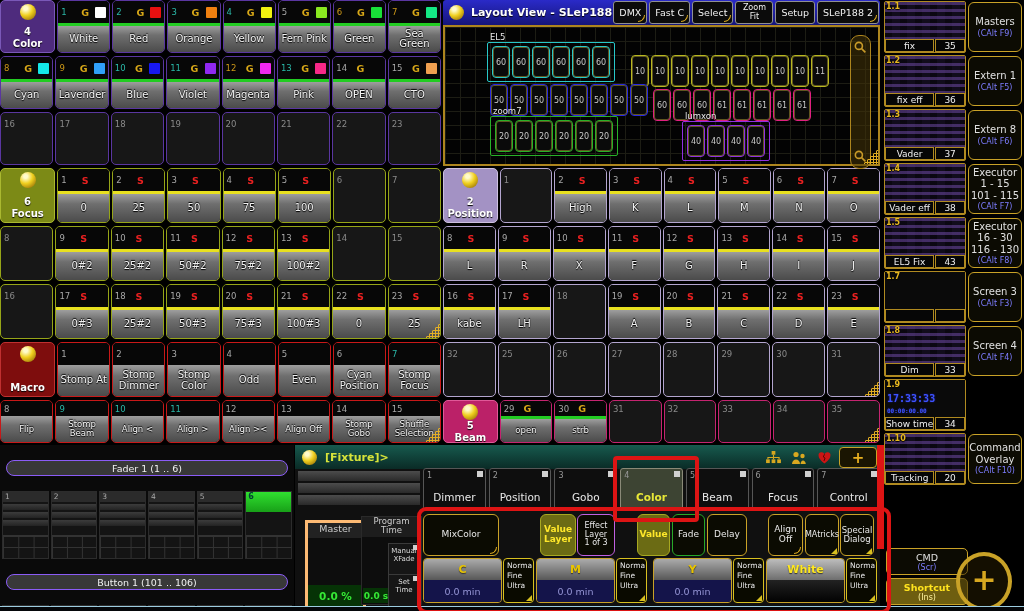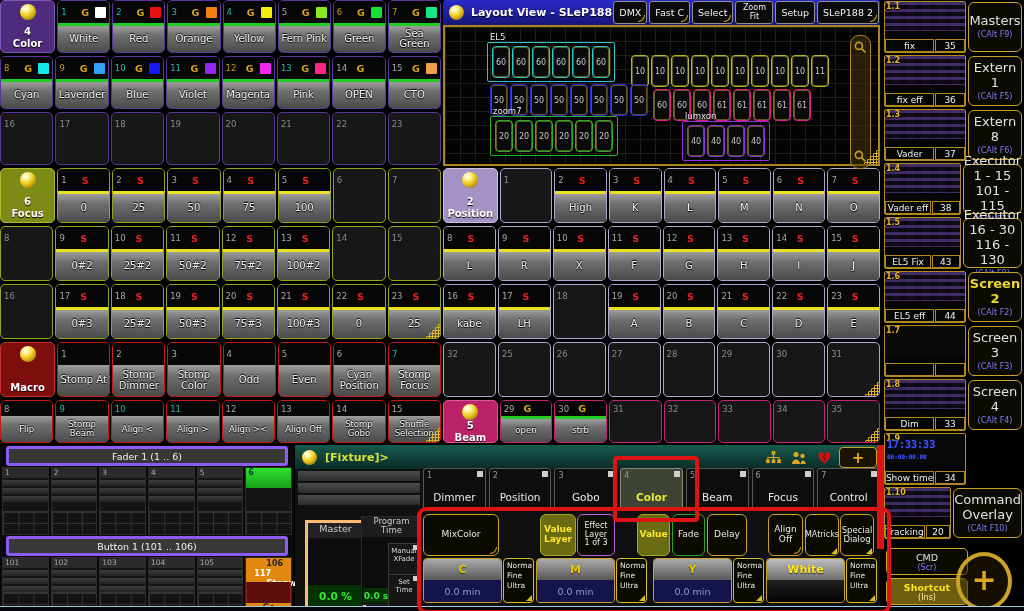--- a/index.html
+++ b/index.html
@@ -64,53 +64,53 @@
     background:#0a0a0a;box-shadow:inset 0 0 0 1px rgba(200,180,60,.45);
     display:flex;align-items:center;justify-content:center;font-size:8px;color:#c8c8c8;}
   .lv-label{position:absolute;font-size:8.5px;color:#e8e8e8;text-shadow:0 1px 1px #000;}
   #lv-zoomstrip{position:absolute;right:7px;top:8px;width:19px;height:122px;
     border:1.5px solid #ad851e;border-radius:9px;background:rgba(70,52,8,.55);
     display:flex;flex-direction:column;justify-content:space-between;align-items:center;padding:5px 0;}
   
   #sidebar{left:883px;top:0;width:141px;height:611px;background:#000;}
   .sb-row{display:flex;height:54px;margin-bottom:0;}
   .sb-thumb{width:80px;margin:1px;border:1px solid #b08a20;border-radius:2px;position:relative;
-    display:flex;flex-direction:column;background:#050505;gap:8px;}
+    display:flex;flex-direction:column;background:#050505;}
   .thumb-art{flex:1;position:relative;background:
     repeating-linear-gradient(180deg,rgba(138,92,205,.42) 0 3px,rgba(10,8,18,0) 3px 7px),
     repeating-linear-gradient(90deg,rgba(0,0,0,.4) 0 7px,transparent 7px 15px),#110c1c;}
   .thumb-art.blank{background:#0a0a0a;}
   .sb-page{position:absolute;top:0;left:1px;font-size:8px;font-weight:bold;color:#e8b820;
     text-shadow:0 1px 1px #000;z-index:2;}
   .tc{position:absolute;left:2px;bottom:2px;font-family:"DejaVu Sans Mono",monospace;
     font-size:10px;font-weight:bold;color:#3c52ff;text-shadow:0 0 2px #202080;z-index:2;}
   .tc small{font-size:6px;}
   .sb-lblbar{height:13px;display:flex;gap:1px;flex:none;}
   .sb-lname{flex:1.7;border:1px solid #b08a20;background:#060606;color:#f0f0f0;font-size:9px;
     display:flex;align-items:center;justify-content:center;overflow:hidden;white-space:nowrap;}
   .sb-lnum{flex:1;border:1px solid #b08a20;background:#060606;color:#f0f0f0;font-size:9px;
     display:flex;align-items:center;justify-content:center;}
   .sb-btn{flex:1;margin:2px 2px 2px 1px;border:1.5px solid #c9a227;border-radius:6px;background:#0c0b03;
     display:flex;flex-direction:column;align-items:center;justify-content:center;line-height:1.15;}
-  .sb-btn .bl{font-size:13px;color:#e0e0e0;text-align:center;}
+  .sb-btn .bl{font-size:10px;color:#e0e0e0;text-align:center;}
   .sb-btn .bl.yellow{color:#ecd92c;font-weight:bold;}
   .sb-btn .bk{font-size:8px;color:#7d7dff;margin-top:1px;}
   .sb-btn.ghost{border:none;background:transparent;}
   #sb-cmd{position:absolute;left:3px;top:548px;width:80px;height:25px;border:1.5px solid #c9a227;
     border-radius:5px;background:#0c0b03;display:flex;flex-direction:column;align-items:center;justify-content:center;}
   #sb-cmd .bl{font-size:9.5px;color:#e0e0e0;} #sb-cmd .bk{font-size:8px;color:#7d7dff;}
   #sb-shortcut{position:absolute;left:3px;top:578px;width:80px;height:25px;border:1.5px solid #c9a227;
     border-radius:5px;background:#6e5e10;display:flex;flex-direction:column;align-items:center;justify-content:center;}
   #sb-shortcut .bl{font-size:9.5px;color:#ffe31e;font-weight:bold;} #sb-shortcut .bk{font-size:8px;color:#fff3a0;}
   #sb-move{position:absolute;right:12px;top:552px;width:48px;height:48px;border:4px solid #c9a227;
     border-radius:50%;background:rgba(40,30,2,.5);display:flex;align-items:center;justify-content:center;
     color:#d8a820;font-size:30px;font-weight:bold;line-height:1;padding-bottom:3px;}
   
   #bottom-left{left:0;top:445px;width:294px;height:161px;background:#0a0a0a;}
-  .bl-header{margin:1px 6px;height:14px;border:3px solid #8b5cf6;border-radius:3px;background:#383838;
+  .bl-header{margin:15px 6px;height:14px;border:1px solid #8b5cf6;border-radius:8px;background:#383838;
     color:#f0f0f0;font-size:9.5px;display:flex;align-items:center;justify-content:center;}
   .wrow{display:flex;gap:2px;padding:0 2px;}
   #fader-row{height:68px;} #button-row{height:57px;}
   .widget{flex:1;background:#141414;border:1px solid #2c2c2c;display:flex;flex-direction:column;min-width:0;}
   .wtop{height:10px;background:#2b2b2b;font-size:7.5px;color:#aaa;padding:0 2px;flex:none;}
   .wbar{height:6px;margin-top:2px;background:linear-gradient(180deg,#3c3c3c,#232323);flex:none;}
   .wgrid{margin-top:auto;height:22px;flex:none;border-top:1px solid #333;
     background-image:linear-gradient(#333 1px,transparent 1px),linear-gradient(90deg,#333 1px,transparent 1px);
     background-size:34% 11px;}
   .wtop.green6{height:20px;background:linear-gradient(180deg,#30e030,#18a018);color:#043;font-weight:bold;font-size:8px;}
@@ -1249,35 +1249,20 @@
           </div>
           <div class="sb-btn">
             <div class="bl">Executor</div>
             <div class="bl">16 - 30</div>
             <div class="bl">116 - 130</div>
             <div class="bk">(CAlt F8)</div>
           </div>
         </div>
         <div class="sb-row">
           <div class="sb-thumb">
-            <div class="thumb-art">
-              <span class="sb-page">1.6</span>
-            </div>
-            <div class="sb-lblbar">
-              <div class="sb-lname">EL5 eff</div>
-              <div class="sb-lnum">44</div>
-            </div>
-          </div>
-          <div class="sb-btn">
-            <div class="bl yellow">Screen 2</div>
-            <div class="bk">(CAlt F2)</div>
-          </div>
-        </div>
-        <div class="sb-row">
-          <div class="sb-thumb">
             <div class="thumb-art blank">
               <span class="sb-page">1.7</span>
             </div>
             <div class="sb-lblbar">
               <div class="sb-lname"></div>
               <div class="sb-lnum"></div>
             </div>
           </div>
           <div class="sb-btn">
             <div class="bl">Screen 3</div>

